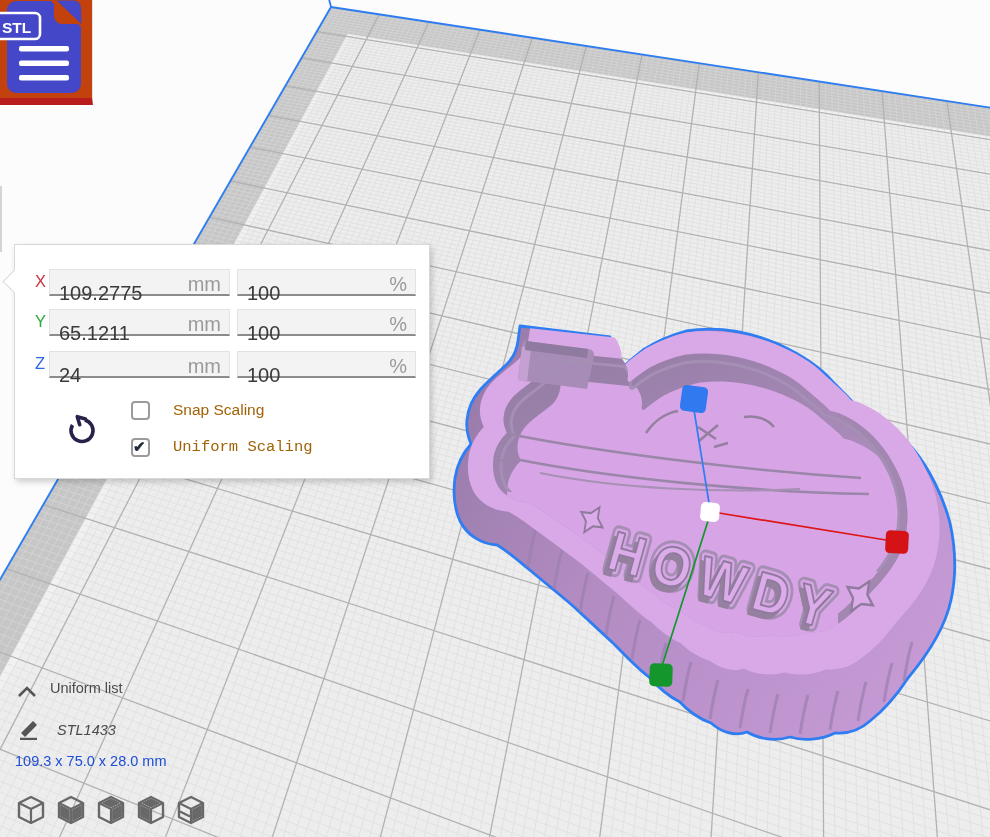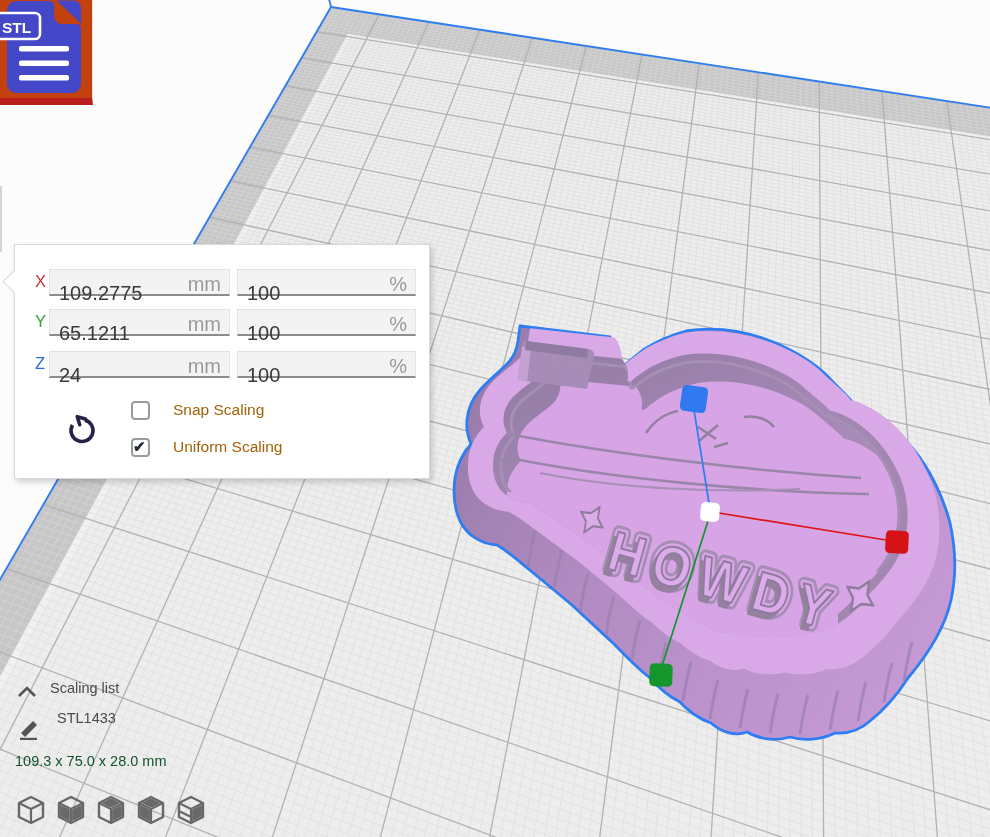--- a/index.html
+++ b/index.html
@@ -478,33 +478,33 @@
     </div>
 <svg width="36" height="36" viewBox="0 0 36 36" style="position:absolute;left:49px;top:167px;">
 <path d="M 20.9,7.9 A 11,11 0 1 1 8.5,13.0" fill="none" stroke="#26224a" stroke-width="3.6"></path>
 <path d="M 21.5,6.9 L 13.3,4.7 L 15.7,12.7" fill="none" stroke="#26224a" stroke-width="3.6" stroke-linecap="round" stroke-linejoin="round"></path>
 </svg>
 <div class="cb" style="top:156px;"></div>
     <div class="cblbl" style="top:156px;">Snap Scaling</div>
 <div class="cb" style="top:193px;">
       <span class="chk">✔</span>
     </div>
-    <div class="cblbl" style="top:193px;">Uniform Scaling</div>
+    <div class="cblbl" style="top:193px;font-family:Liberation Mono, monospace;">Uniform Scaling</div>
 </div>
 <div id="block">
 <svg width="20" height="14" viewBox="0 0 20 14" style="position:absolute;left:17px;top:5px;">
 <path d="M 2,11 L 10,3 L 18,11" fill="none" stroke="#555" stroke-width="2.6"></path>
     </svg>
-<div style="position:absolute;left:50px;top:0px;font-size:14.5px;white-space:nowrap;">Scaling list</div>
+<div style="position:absolute;left:50px;top:0px;font-size:14.5px;white-space:nowrap;">Uniform list</div>
 <svg width="22" height="20" viewBox="0 0 22 20" style="position:absolute;left:18px;top:40px;">
 <path d="M 3,13 L 13,3 L 17,7 L 7,17 Z M 13,3 l 2,-2 4,4 -2,2" fill="#555"></path>
 <line x1="2" y1="19" x2="19" y2="19" stroke="#555" stroke-width="2.4"></line>
     </svg>
-<div style="position:absolute;left:57px;top:30px;font-size:14.5px;white-space:nowrap;">STL1433</div>
-<div style="position:absolute;left:15px;top:73px;font-size:14.5px;color:#14532d;white-space:nowrap;">109.3 x 75.0 x 28.0 mm</div>
+<div style="position:absolute;left:57px;top:42px;font-size:14.5px;white-space:nowrap;font-style:italic;">STL1433</div>
+<div style="position:absolute;left:15px;top:73px;font-size:14.5px;color:#1d4ed8;white-space:nowrap;">109.3 x 75.0 x 28.0 mm</div>
 </div>
 <svg width="220" height="40" viewBox="0 0 220 40" style="position:absolute;left:17px;top:790px;">
 <g transform="translate(0,5)" stroke-linejoin="round">
       <path d="M 14,2 L 26,8 L 26,22 L 14,28 L 2,22 L 2,8 Z" fill="none" stroke="#686868" stroke-width="2.4"></path>
       <path d="M 2,8 L 14,14 L 26,8 M 14,14 L 14,28" fill="none" stroke="#686868" stroke-width="2.2"></path>
     </g>
     <g transform="translate(40,5)" stroke-linejoin="round">
       <path d="M 2,8 L 14,14 L 14,28 L 2,22 Z" fill="#686868" stroke="#fff" stroke-width="2.2"></path>
       <path d="M 26,8 L 14,14 L 14,28 L 26,22 Z" fill="#686868" stroke="#fff" stroke-width="2.2"></path>
       <path d="M 14,2 L 26,8 L 26,22 L 14,28 L 2,22 L 2,8 Z" fill="none" stroke="#686868" stroke-width="2.4"></path>

